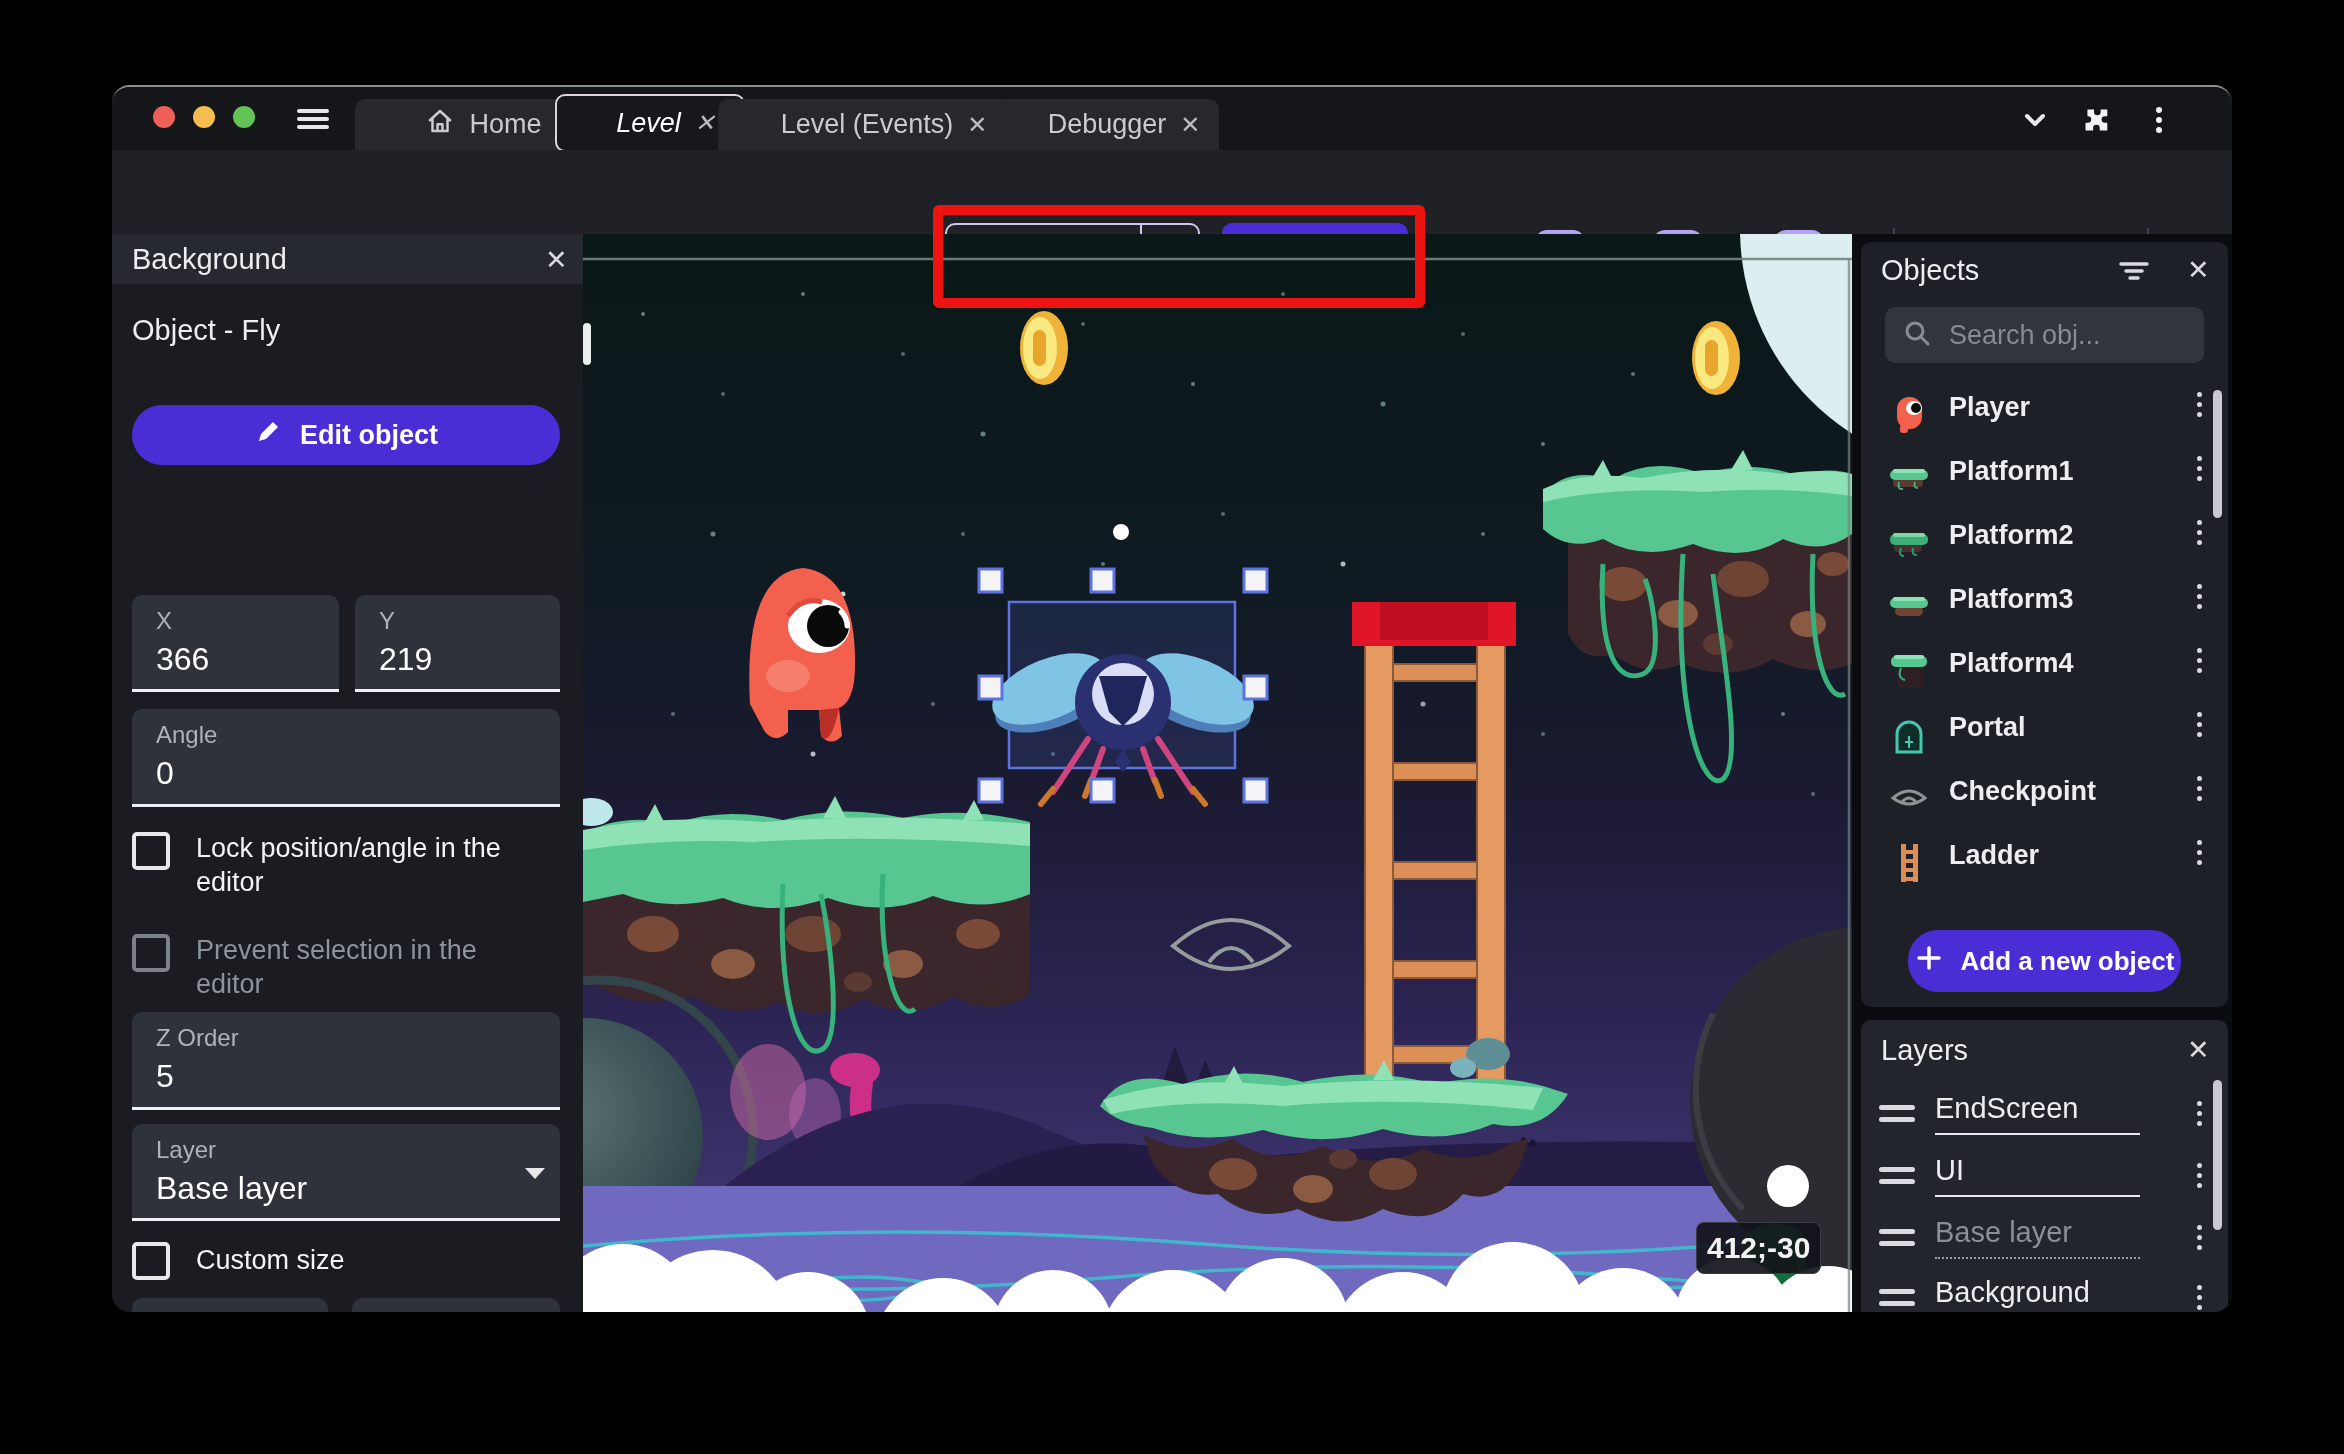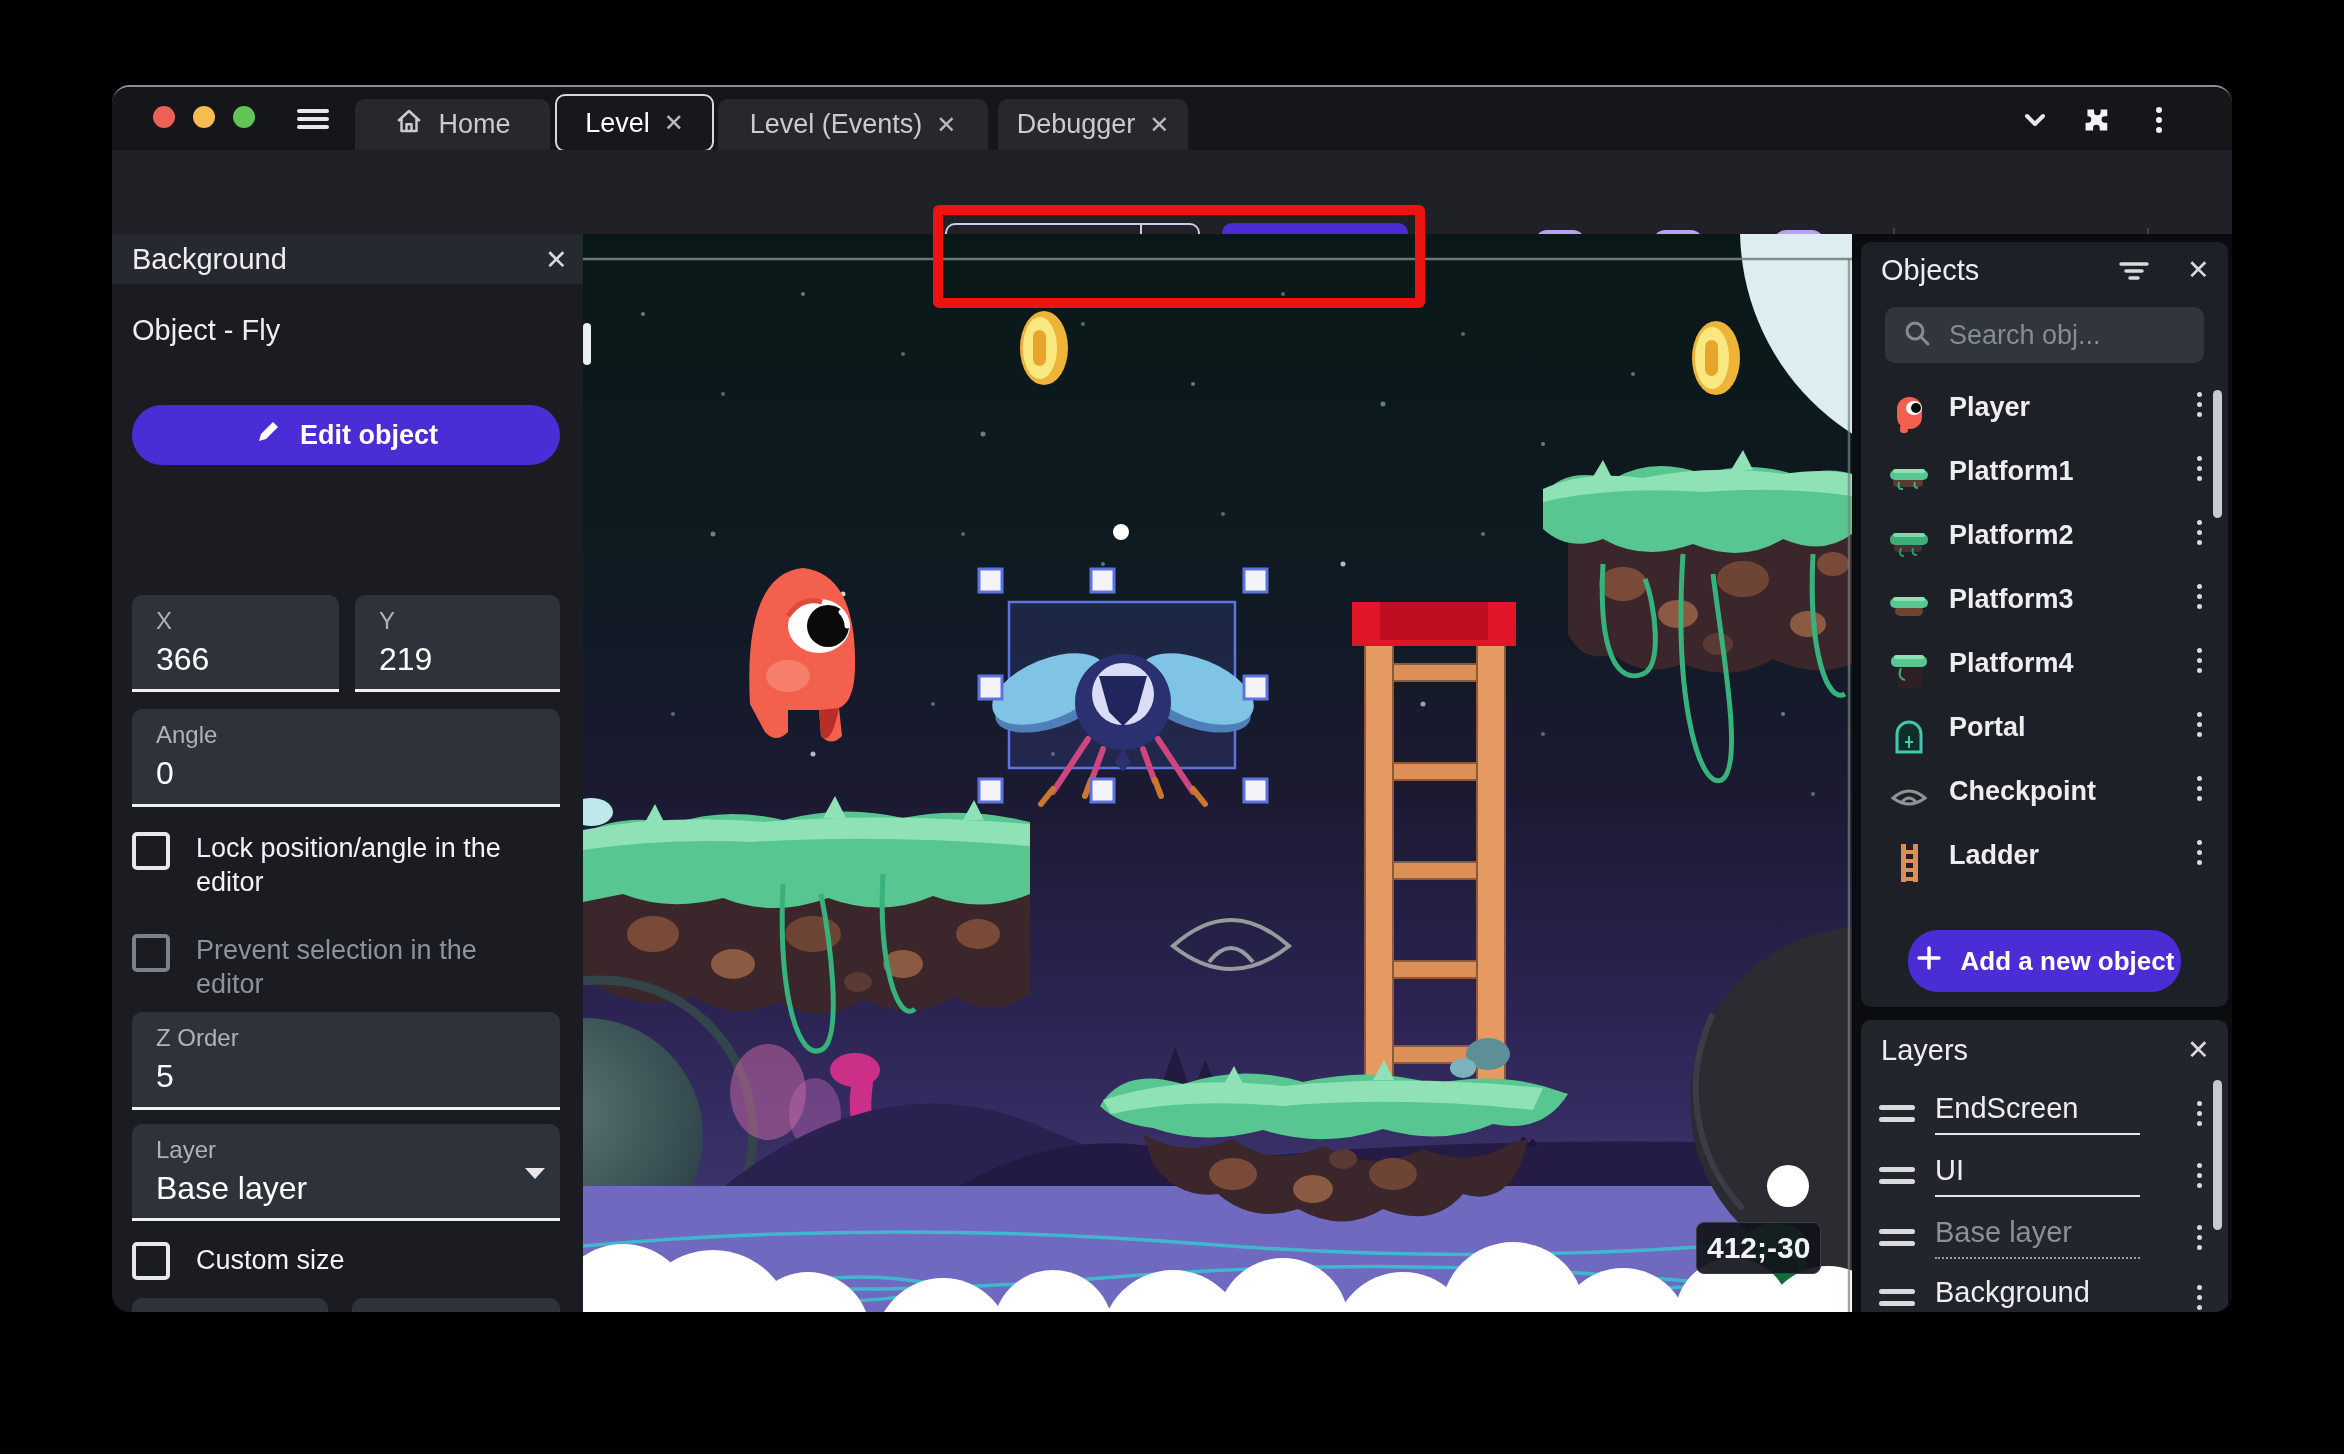--- a/index.html
+++ b/index.html
@@ -6,22 +6,22 @@
   .stage{position:relative;width:2344px;height:1454px;background:#000;overflow:hidden;
          font-family:"Liberation Sans",sans-serif;-webkit-font-smoothing:antialiased;}
   .abs{position:absolute;}
   .window{left:112px;top:85px;width:2120px;height:1225px;background:#141519;
           border-radius:18px;border-top:2px solid #8b9094;overflow:hidden;}
   
   .tabbar{left:0;top:0;width:100%;height:63px;background:#151619;}
   .light{width:22px;height:22px;border-radius:50%;top:19px;}
   .burger{left:183px;top:14px;width:36px;height:36px;}
   .tab{top:12px;height:51px;background:#26282e;border-radius:10px 10px 0 0;color:#c9cbce;
-       display:flex;align-items:center;justify-content:center;gap:14px;font-size:27px;}
-  .tab.active{top:7px;height:54px;background:#17181c;border:2px solid #d8d8dc;border-radius:10px;color:#fff;}
+       display:flex;align-items:center;justify-content:center;gap:14px;font-size:27px;padding-left:31px;}
+  .tab.active{top:7px;height:54px;background:#17181c;border:2px solid #d8d8dc;border-radius:10px;color:#fff;font-style:italic;}
   .tab .x{color:#b8babd;font-size:24px;}
   .winbtn{top:16px;width:34px;height:34px;display:flex;align-items:center;justify-content:center;}
   
   .toolbar{left:0;top:63px;width:100%;height:84px;background:#1f2127;}
   .tool{width:50px;height:50px;display:flex;align-items:center;justify-content:center;border-radius:12px;top:80px;}
   .tool.active{background:#b4a2f2;}
   .tsep{top:78px;width:2px;height:54px;background:#3d454d;}
   .preview-group{left:833px;top:73px;height:64px;border:2px solid #cfc8ec;border-radius:10px;
        display:flex;align-items:stretch;color:#e6e0fa;}
   .preview-main{width:193px;display:flex;align-items:center;justify-content:center;gap:16px;

